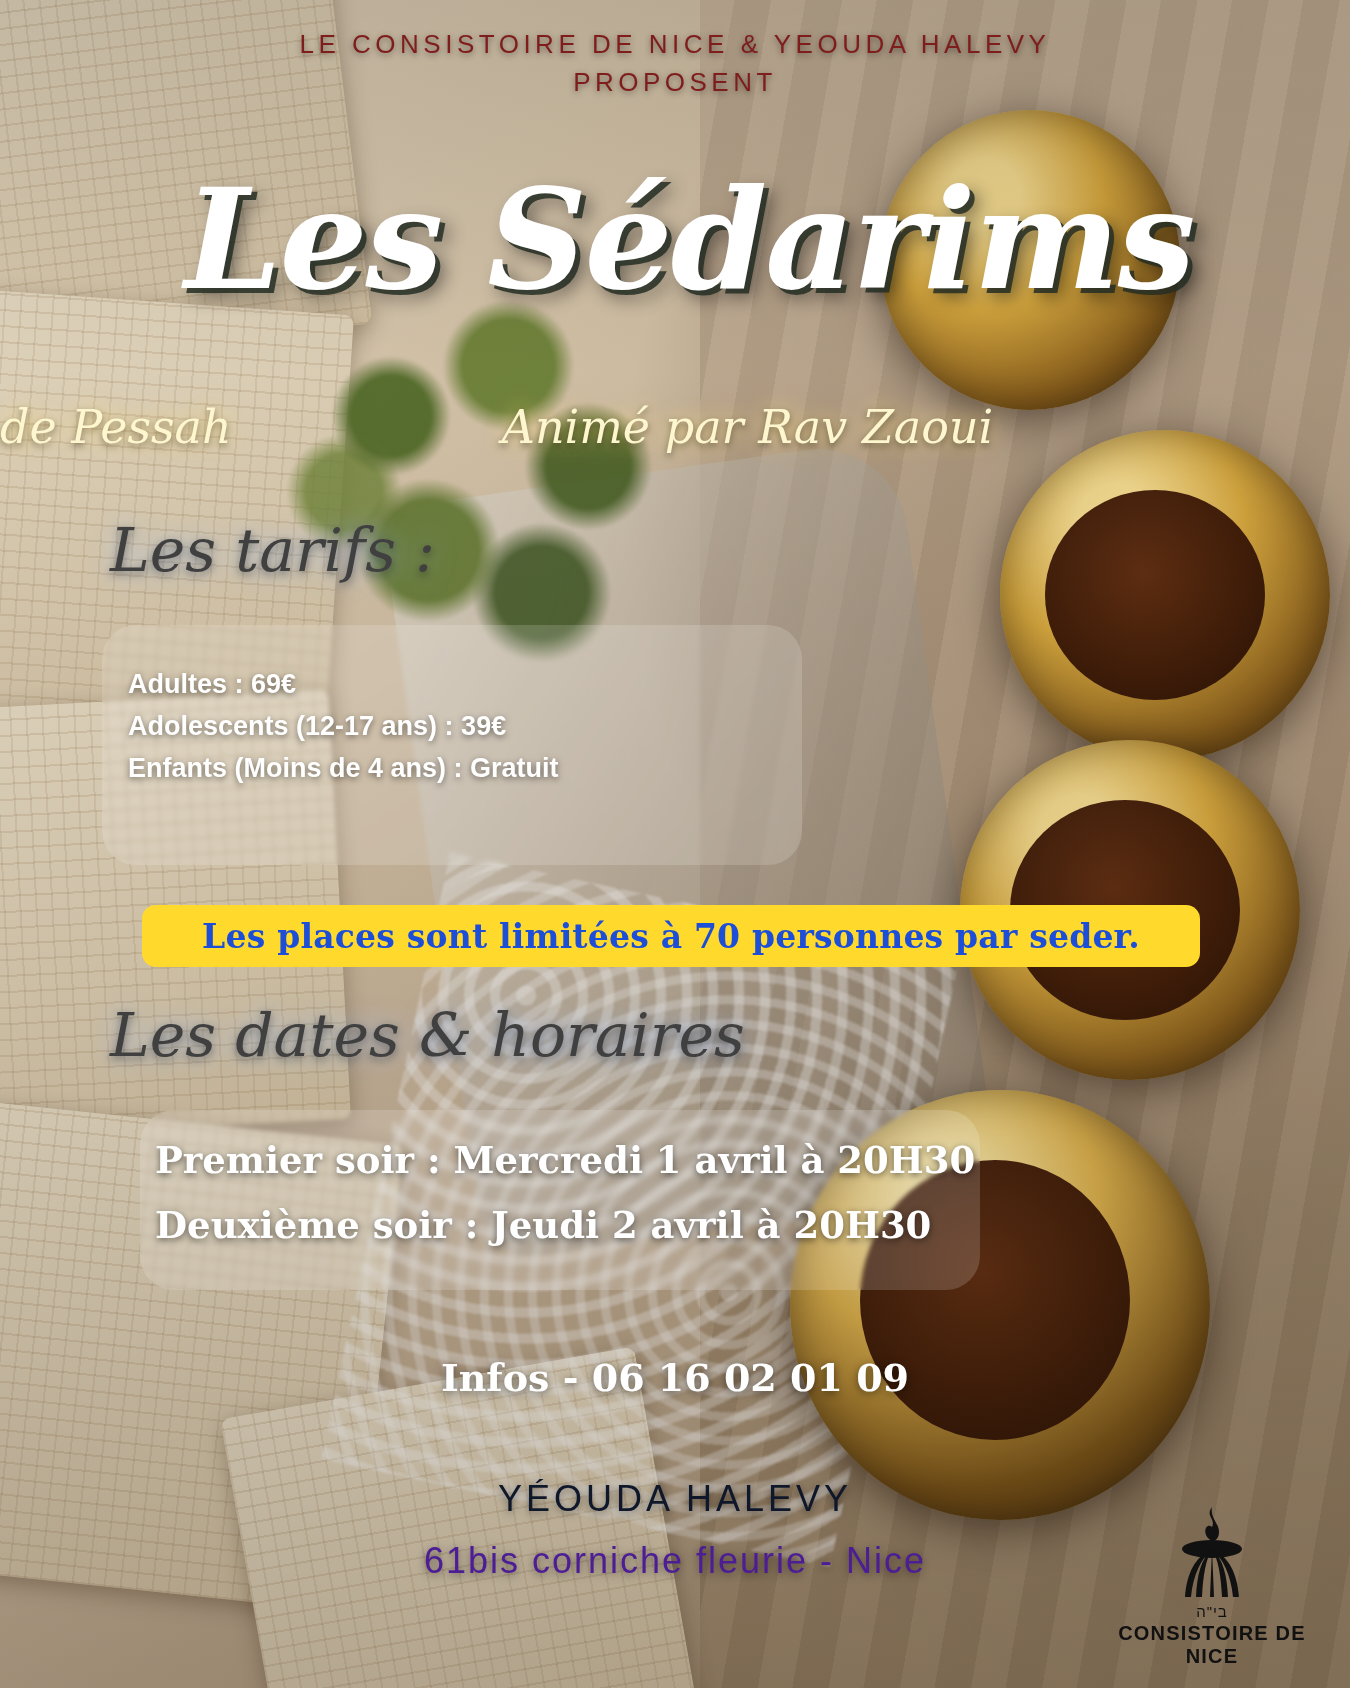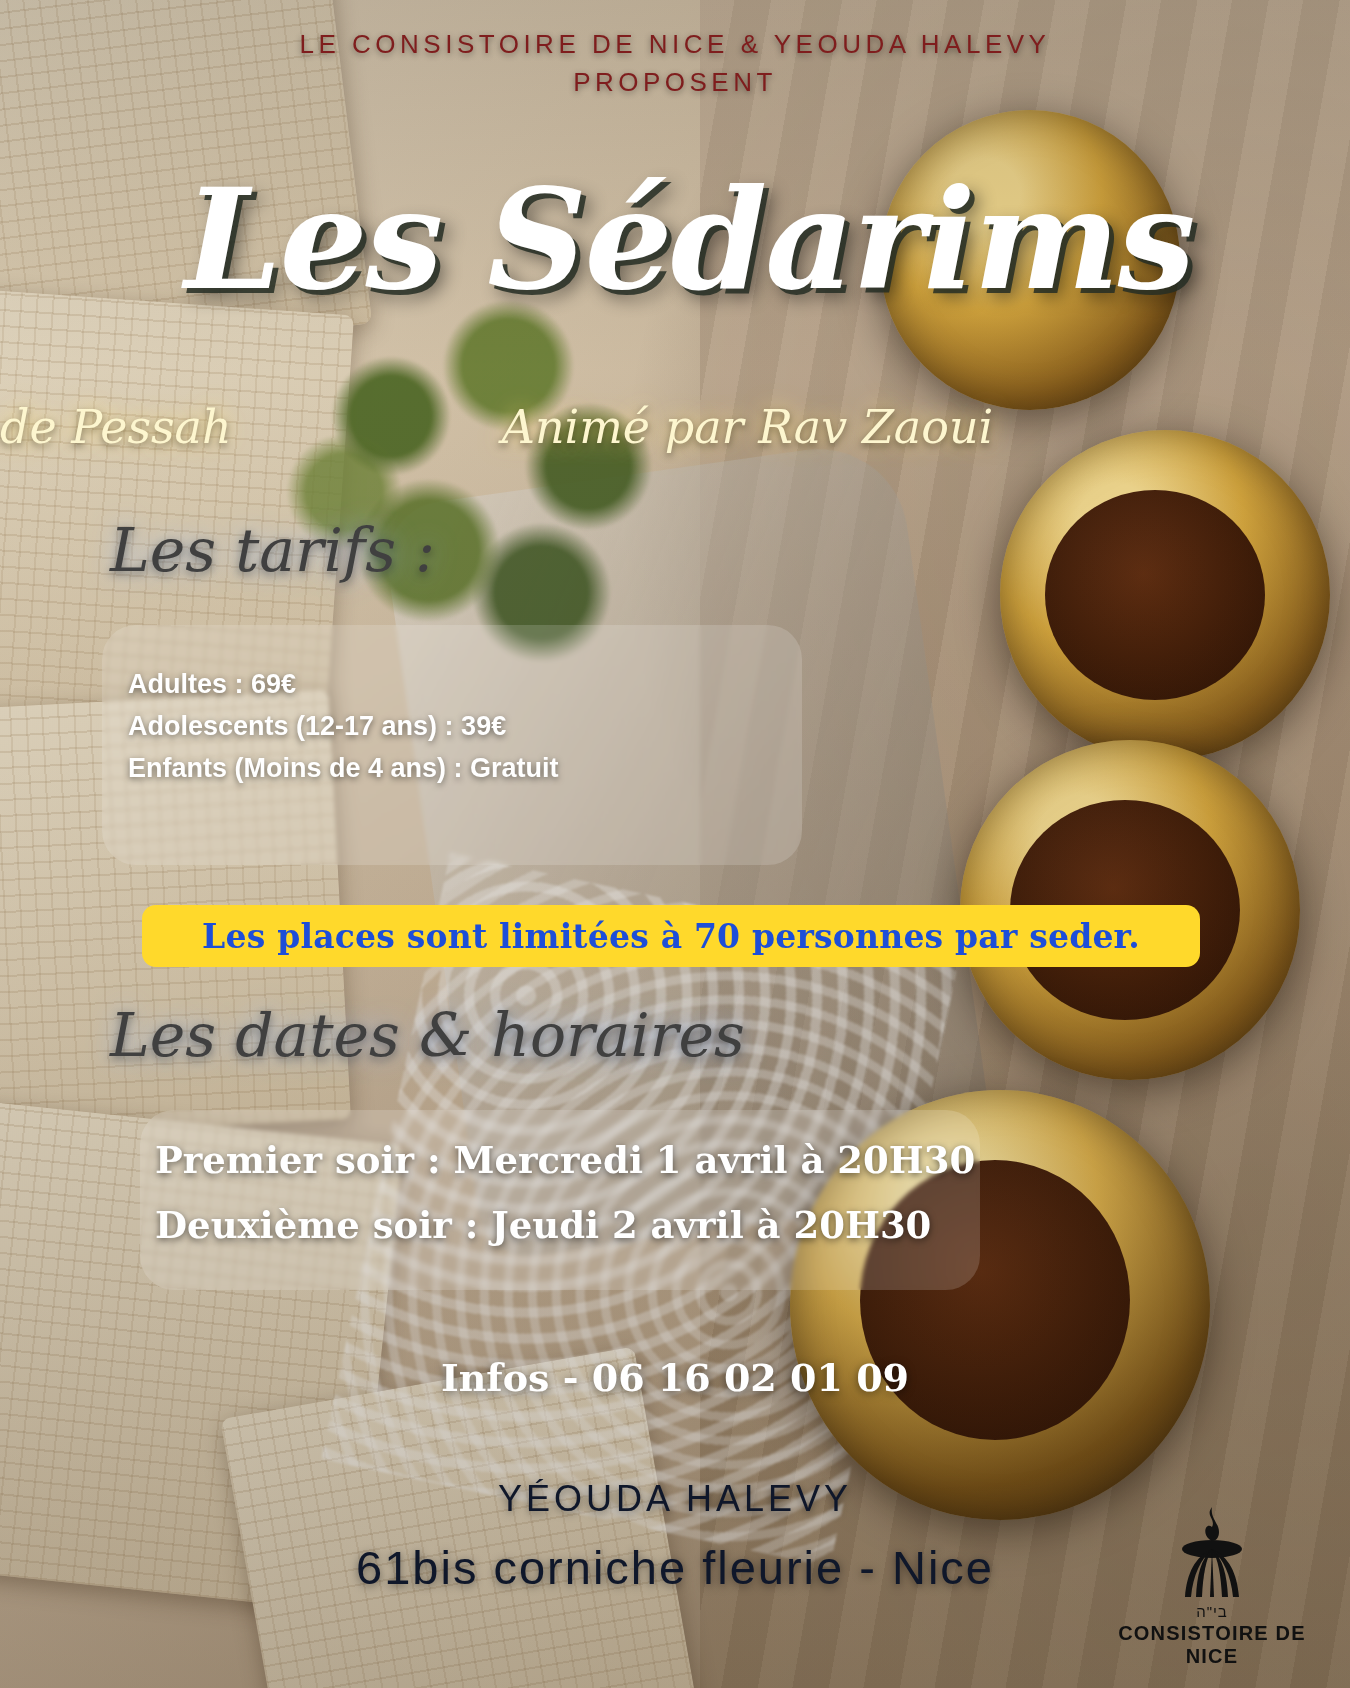--- a/index.html
+++ b/index.html
@@ -222,22 +222,22 @@
     text-align: center;
     color: #0f172a;
     font-size: 36px;
     letter-spacing: 4px;
     font-weight: 400;
     text-shadow: 0 2px 8px rgba(0,0,0,.5);
   }
   .address {
     position: absolute; top: 1540px; left: 0; right: 0;
     text-align: center;
-    color: #0f172a;
-    font-size: 47px;
+    color: #4c1d95;
+    font-size: 36px;
     letter-spacing: 2px;
     text-shadow: 0 2px 8px rgba(0,0,0,.5);
   }
 
   
   .logo {
     position: absolute; right: 28px; bottom: 20px; width: 220px; text-align: center;
   }
   .logo svg { display: block; margin: 0 auto; }
   .logo-heb {

